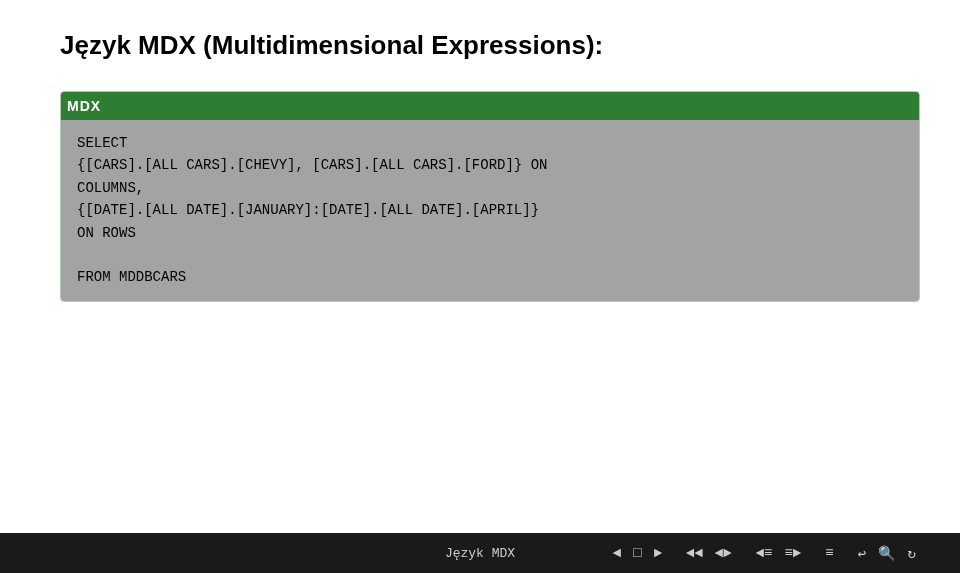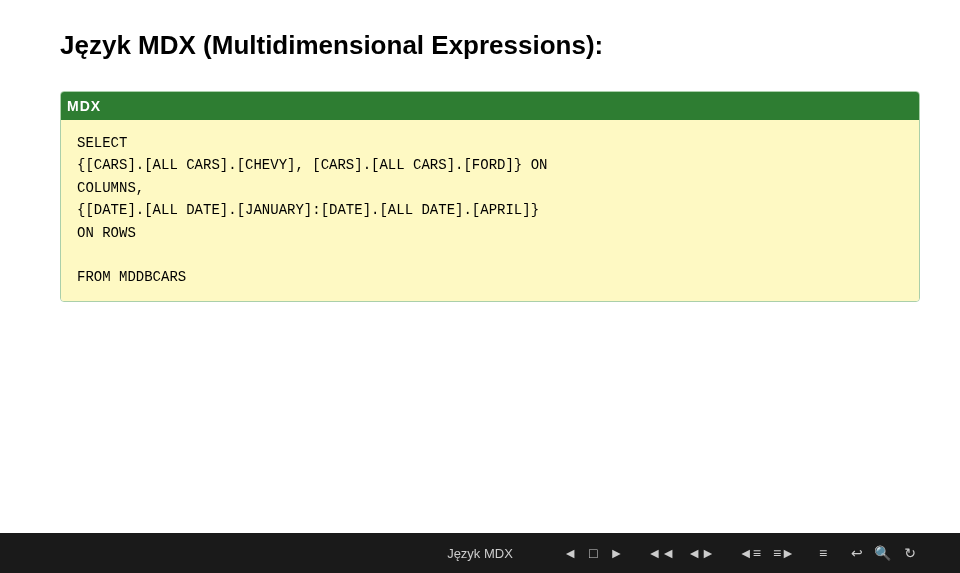--- a/index.html
+++ b/index.html
@@ -42,40 +42,41 @@
       background-color: #2e7d32;
       color: #ffffff;
       padding: 6px 6px;
       font-size: 14px;
       font-family: sans-serif;
       font-weight: bold;
       letter-spacing: 1px;
     }
 
     .code-body {
-      background-color: #fef9c3;
+      background-color: #a3a3a3;
       padding: 12px 16px;
       font-family: 'Courier New', Courier, monospace;
       font-size: 14px;
       color: #000000;
       line-height: 1.6;
       white-space: pre;
     }
 
     .bottom-bar {
       background-color: #1a1a1a;
       width: 960px;
       height: 40px;
       display: flex;
       align-items: center;
       justify-content: flex-start;
       padding: 0 20px;
       position: absolute;
       bottom: 0;
       left: 0;
+      font-family: Liberation Mono, monospace;
     }
 
     .nav-controls {
       display: flex;
       align-items: center;
       gap: 4px;
       margin-left: auto;
       margin-right: 20px;
     }
 

